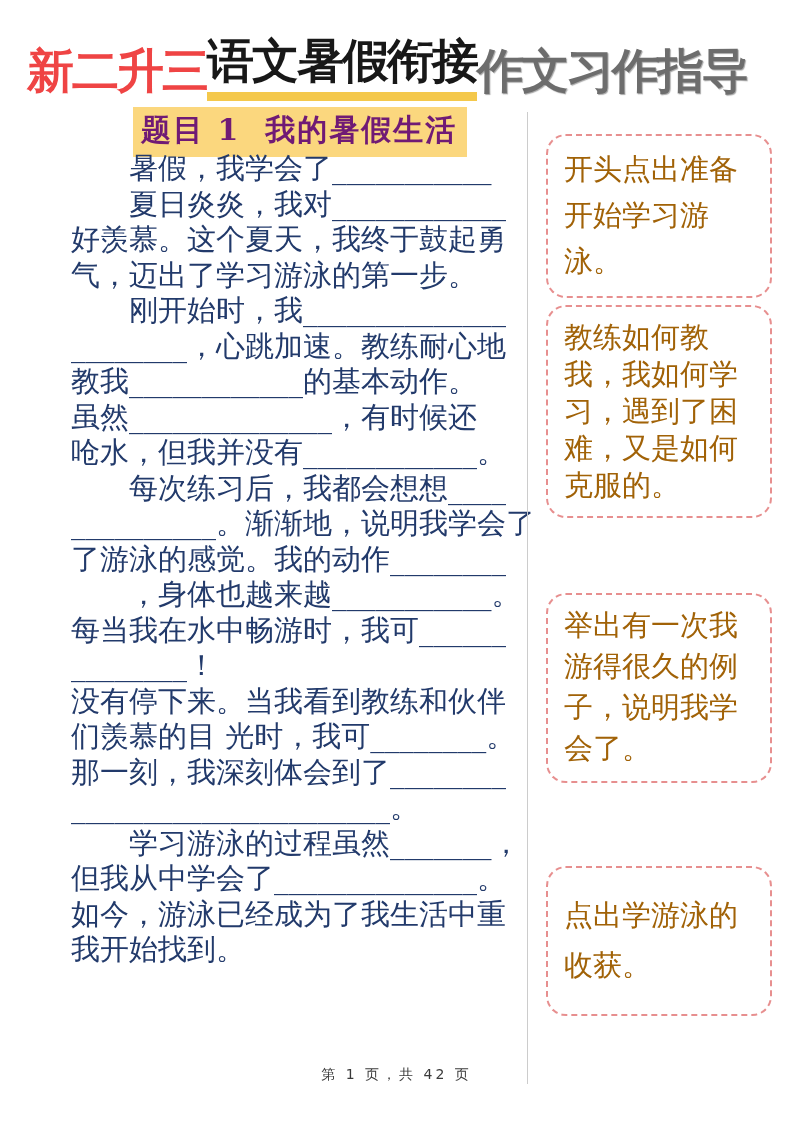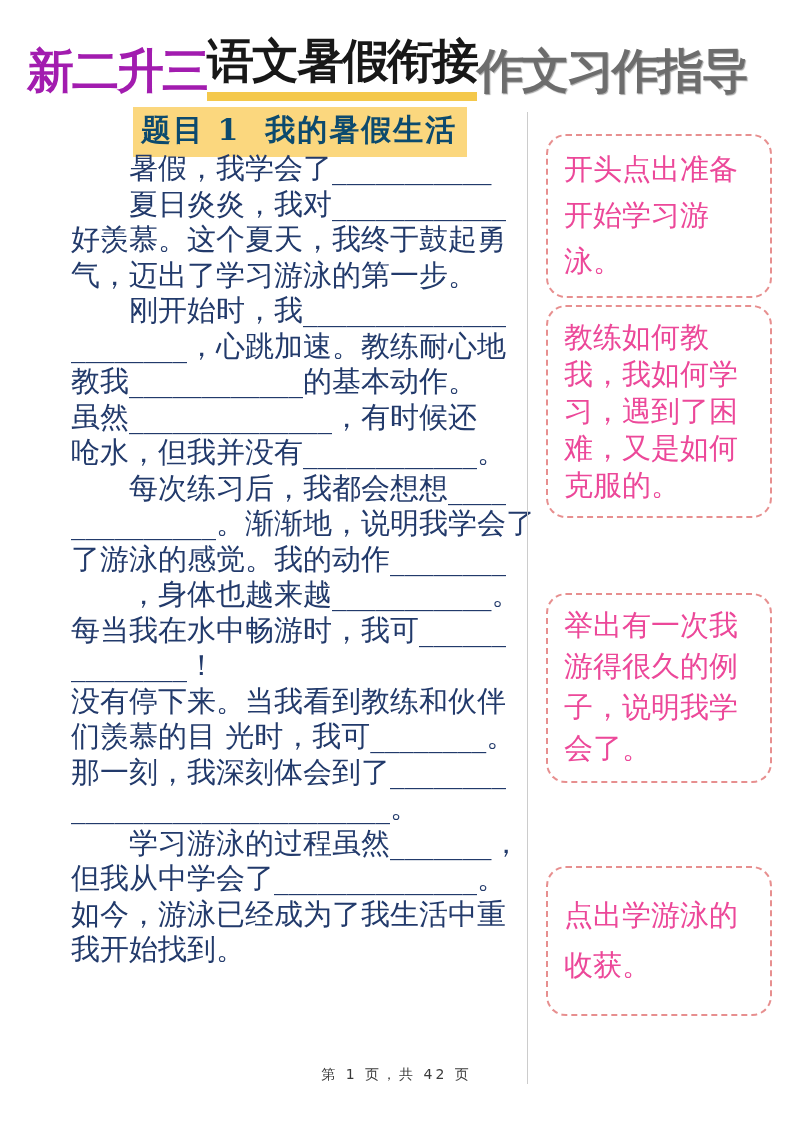--- a/index.html
+++ b/index.html
@@ -13,28 +13,28 @@
   .page { position:absolute; inset:0; background:#ffffff; }
 
   
   .header {
     position:absolute; top:32px; left:27px; width:745px;
     display:flex; align-items:flex-end;
     font-family:"Liberation Sans", sans-serif;
     font-weight:900; font-size:47px; line-height:1.25;
     white-space:nowrap; letter-spacing:-2px;
   }
-  .h-red   { color:#a21caf; }
+  .h-red   { color:#ef4444; }
   .h-black { color:#181818; border-bottom:9px solid #F4C84B; padding-bottom:1px; }
   .h-gray  { color:#6d6d6d; text-shadow:1px 1px 1px rgba(0,0,0,0.35); }
 
   
   .sec-title {
     position:absolute; top:107px; left:133px;
-    background:#FBD77E; color:#0c4a6e;
+    background:#FBD77E; color:#701a75;
     font-size:30px; font-weight:bold;
     padding:3px 10px 6px 8px; letter-spacing:2px;
     white-space:pre;
   }
 
   
   .essay {
     position:absolute; top:151px; left:63px; width:475px;
     color:#223A6B; font-size:29px; font-weight:500;margin-left:8px;
   }
@@ -42,21 +42,21 @@
 
   
   .divider { position:absolute; left:527px; top:112px; width:1px; height:972px; background:#cccccc; }
 
   
   .note {
     position:absolute; left:546px; width:226px;
     border:2px dashed #E78F8F; border-radius:20px;
     box-sizing:border-box;
     padding:10px 16px 12px 16px;
-    color:#ec4899; font-size:29px; line-height:46px;
+    color:#a16207; font-size:29px; line-height:46px;
     font-weight:500;
   }
   .note-1 { top:134px; }
   .note-2 { top:305px; line-height:37px; padding-top:12px; }
   .note-3 { top:593px; line-height:41px; }
   .note-4 { top:866px; padding-top:22px; padding-bottom:24px; line-height:50px; }
 
   
   .footer {
     position:absolute; top:1066px; left:0; width:100%;

